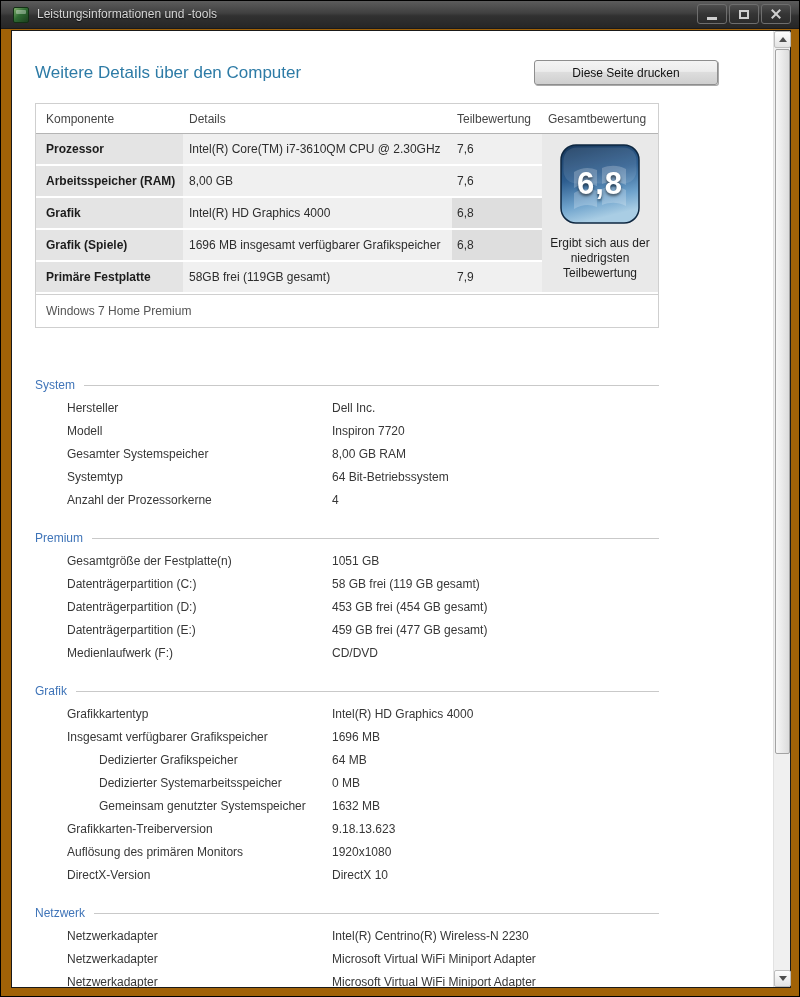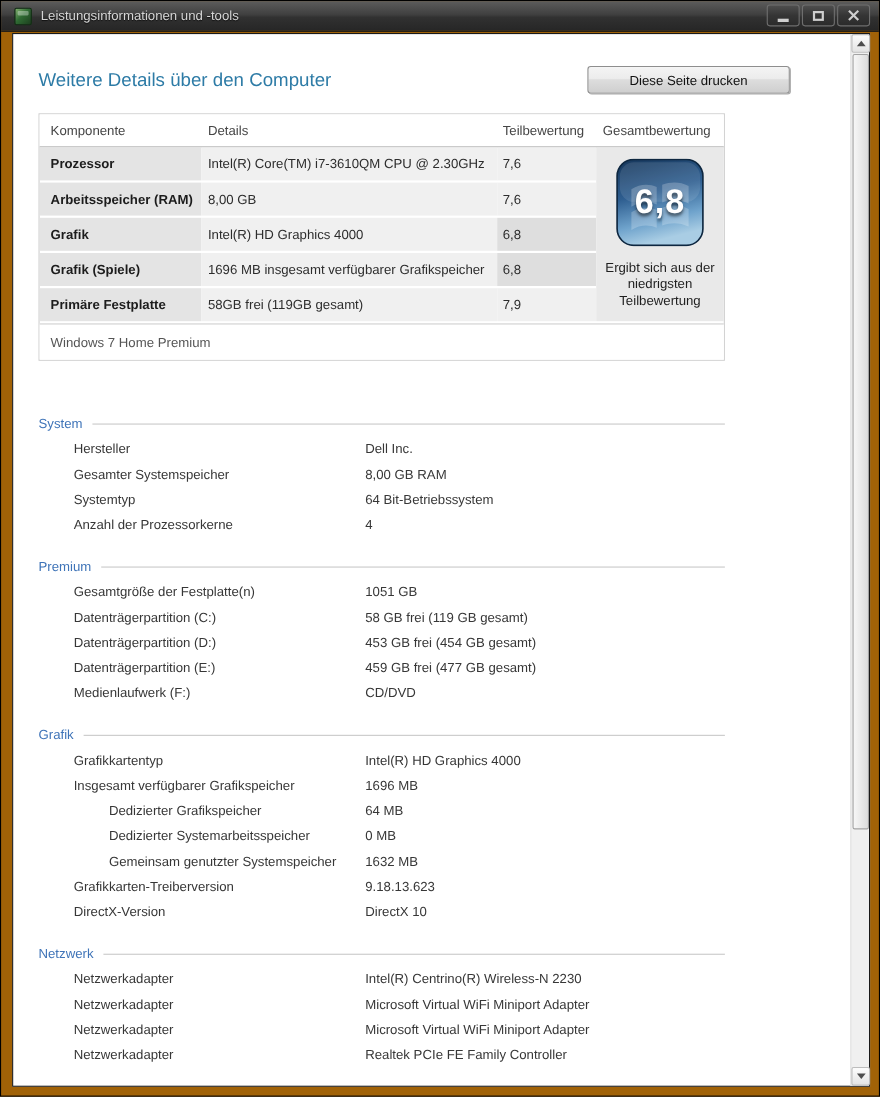--- a/index.html
+++ b/index.html
@@ -189,20 +189,24 @@
       </div>
 
       <div class="details">
 
         <div class="sec-head">System</div>
         <div class="info-row">
           <span class="info-label">Hersteller</span>
           <span class="info-value">Dell Inc.</span>
         </div>
         <div class="info-row">
+          <span class="info-label">Modell</span>
+          <span class="info-value">Inspiron 7720</span>
+        </div>
+        <div class="info-row">
           <span class="info-label">Gesamter Systemspeicher</span>
           <span class="info-value">8,00 GB RAM</span>
         </div>
         <div class="info-row">
           <span class="info-label">Systemtyp</span>
           <span class="info-value">64 Bit-Betriebssystem</span>
         </div>
         <div class="info-row">
           <span class="info-label">Anzahl der Prozessorkerne</span>
           <span class="info-value">4</span>
@@ -249,20 +253,24 @@
         </div>
         <div class="info-row sub">
           <span class="info-label">Gemeinsam genutzter Systemspeicher</span>
           <span class="info-value">1632 MB</span>
         </div>
         <div class="info-row">
           <span class="info-label">Grafikkarten-Treiberversion</span>
           <span class="info-value">9.18.13.623</span>
         </div>
         <div class="info-row">
+          <span class="info-label">Auflösung des primären Monitors</span>
+          <span class="info-value">1920x1080</span>
+        </div>
+        <div class="info-row">
           <span class="info-label">DirectX-Version</span>
           <span class="info-value">DirectX 10</span>
         </div>
 
         <div class="sec-head">Netzwerk</div>
         <div class="info-row">
           <span class="info-label">Netzwerkadapter</span>
           <span class="info-value">Intel(R) Centrino(R) Wireless-N 2230</span>
         </div>
         <div class="info-row">

